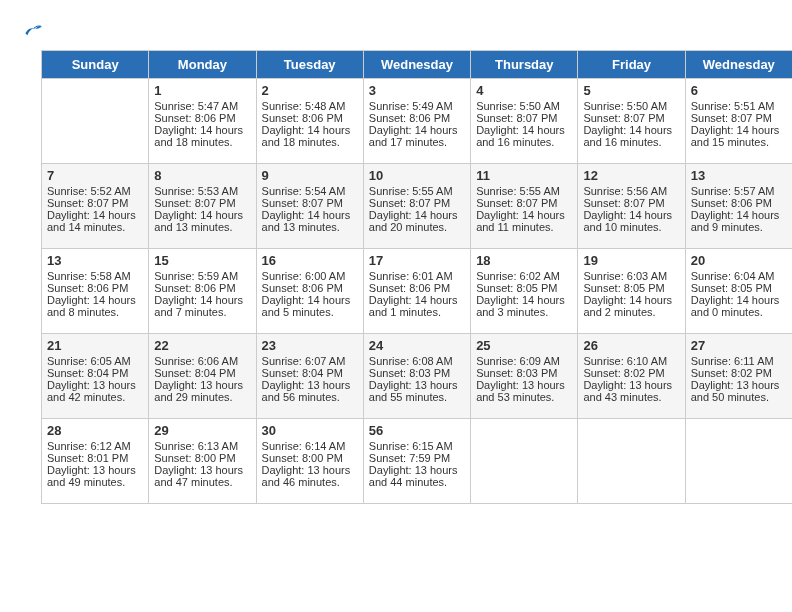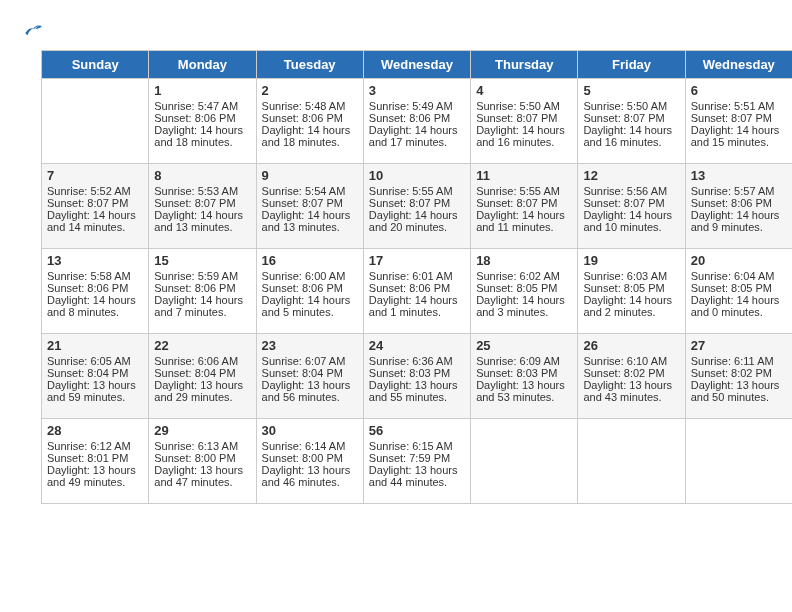--- a/index.html
+++ b/index.html
@@ -262,39 +262,39 @@
           <div>Daylight: 14 hours</div>
           <div>and 0 minutes.</div>
         </td>
       </tr>
       <tr>
         <td>
           <div class="day-num">21</div>
           <div>Sunrise: 6:05 AM</div>
           <div>Sunset: 8:04 PM</div>
           <div>Daylight: 13 hours</div>
-          <div>and 59 minutes.</div>
+          <div>and 42 minutes.</div>
         </td>
         <td>
           <div class="day-num">22</div>
           <div>Sunrise: 6:06 AM</div>
           <div>Sunset: 8:04 PM</div>
           <div>Daylight: 13 hours</div>
           <div>and 29 minutes.</div>
         </td>
         <td>
           <div class="day-num">23</div>
           <div>Sunrise: 6:07 AM</div>
           <div>Sunset: 8:04 PM</div>
           <div>Daylight: 13 hours</div>
           <div>and 56 minutes.</div>
         </td>
         <td>
           <div class="day-num">24</div>
-          <div>Sunrise: 6:36 AM</div>
+          <div>Sunrise: 6:08 AM</div>
           <div>Sunset: 8:03 PM</div>
           <div>Daylight: 13 hours</div>
           <div>and 55 minutes.</div>
         </td>
         <td>
           <div class="day-num">25</div>
           <div>Sunrise: 6:09 AM</div>
           <div>Sunset: 8:03 PM</div>
           <div>Daylight: 13 hours</div>
           <div>and 53 minutes.</div>

